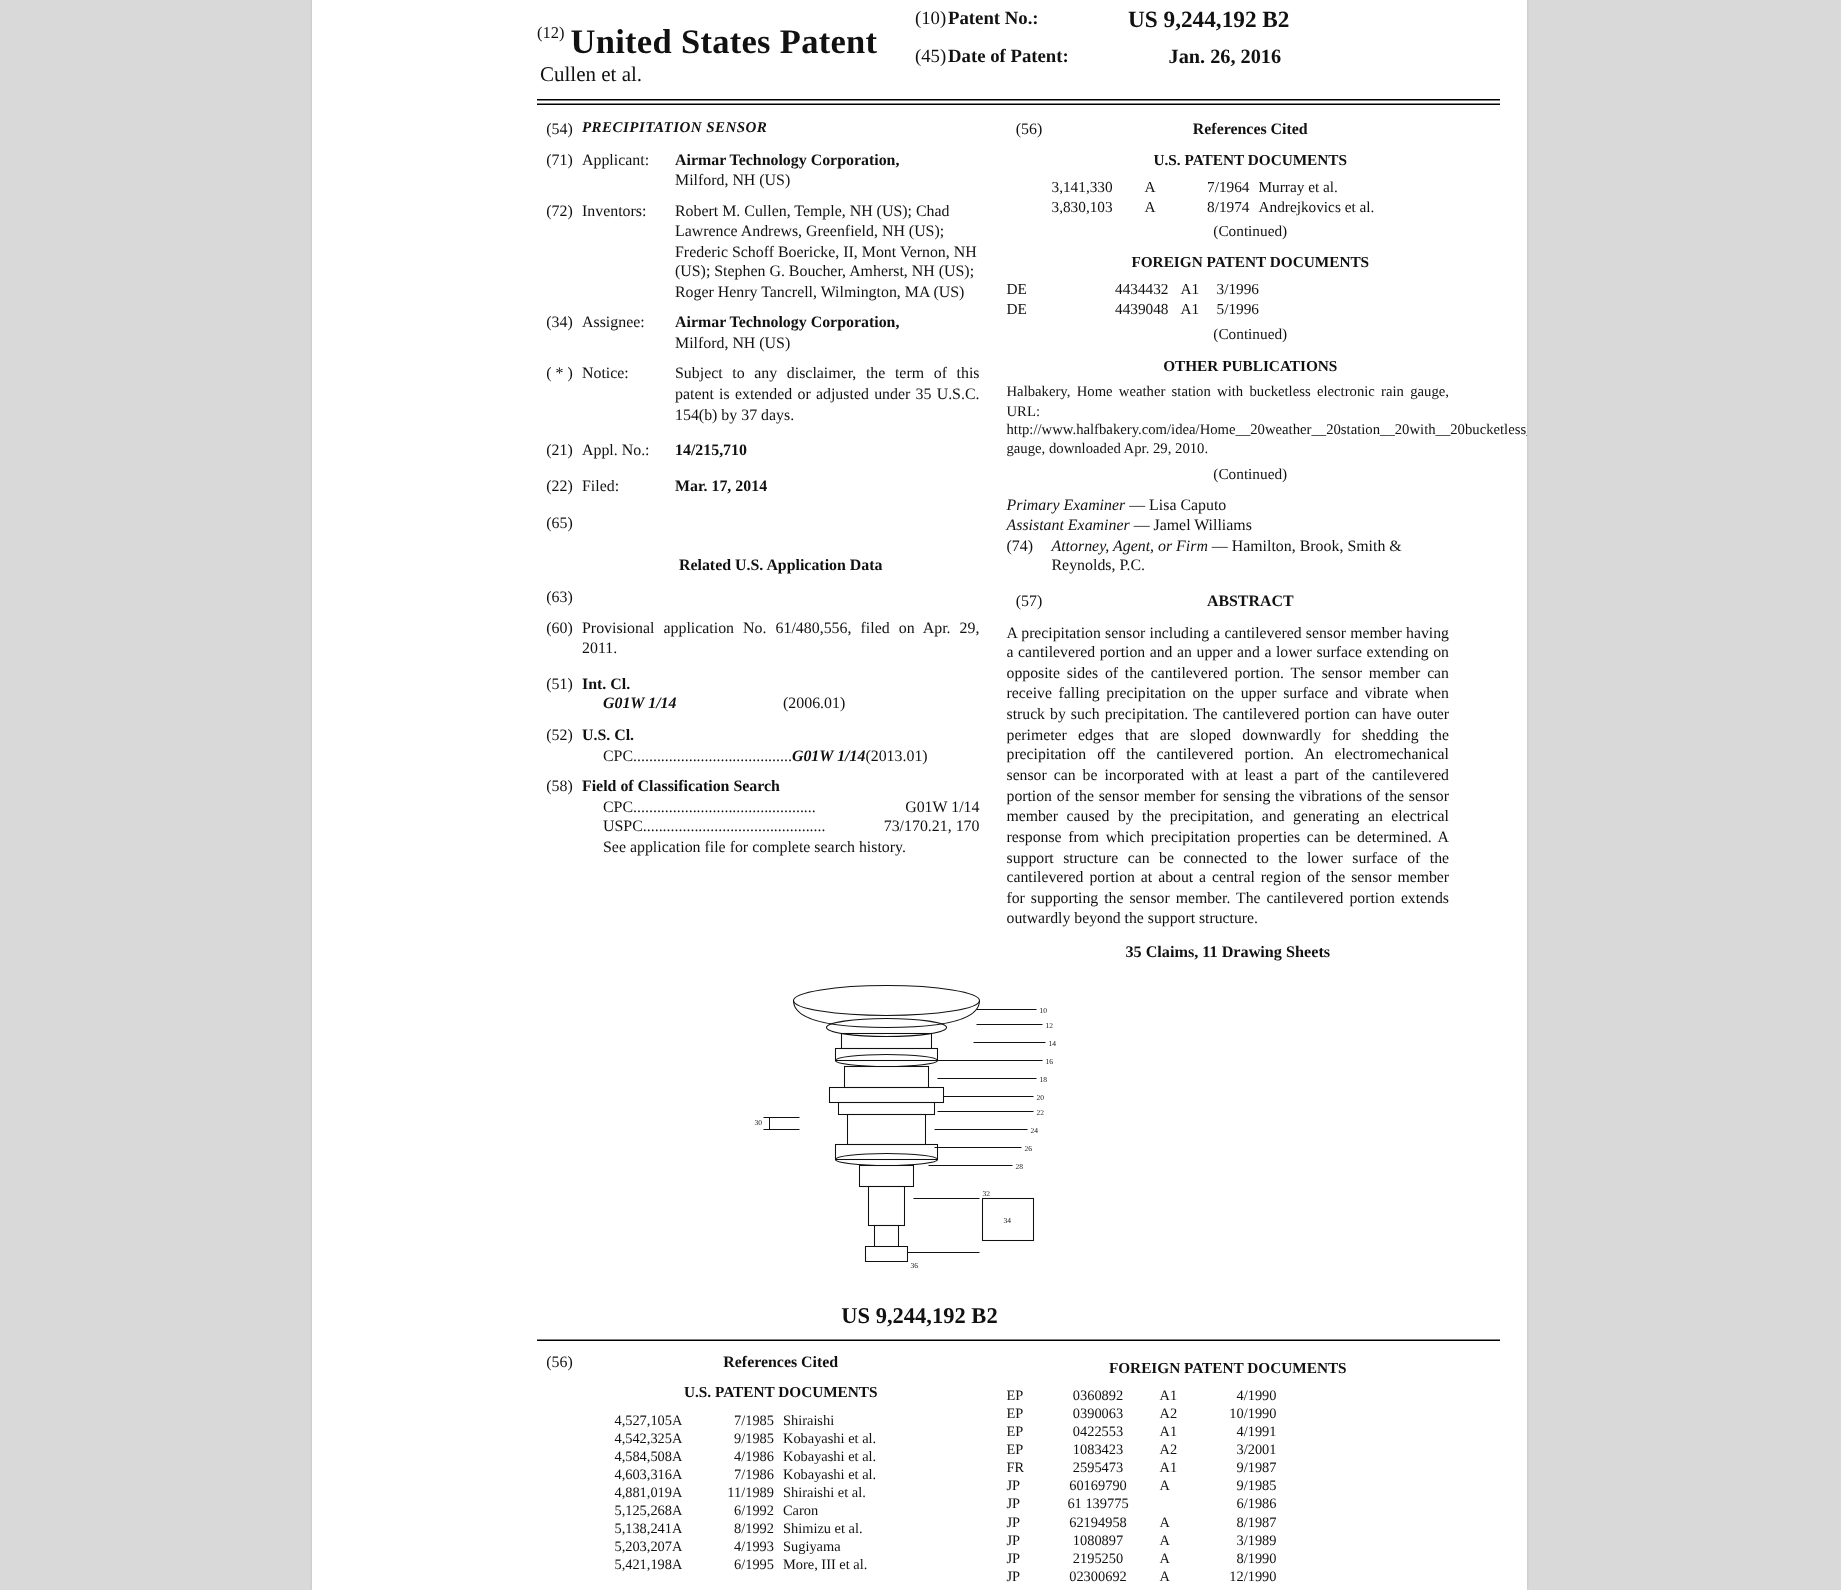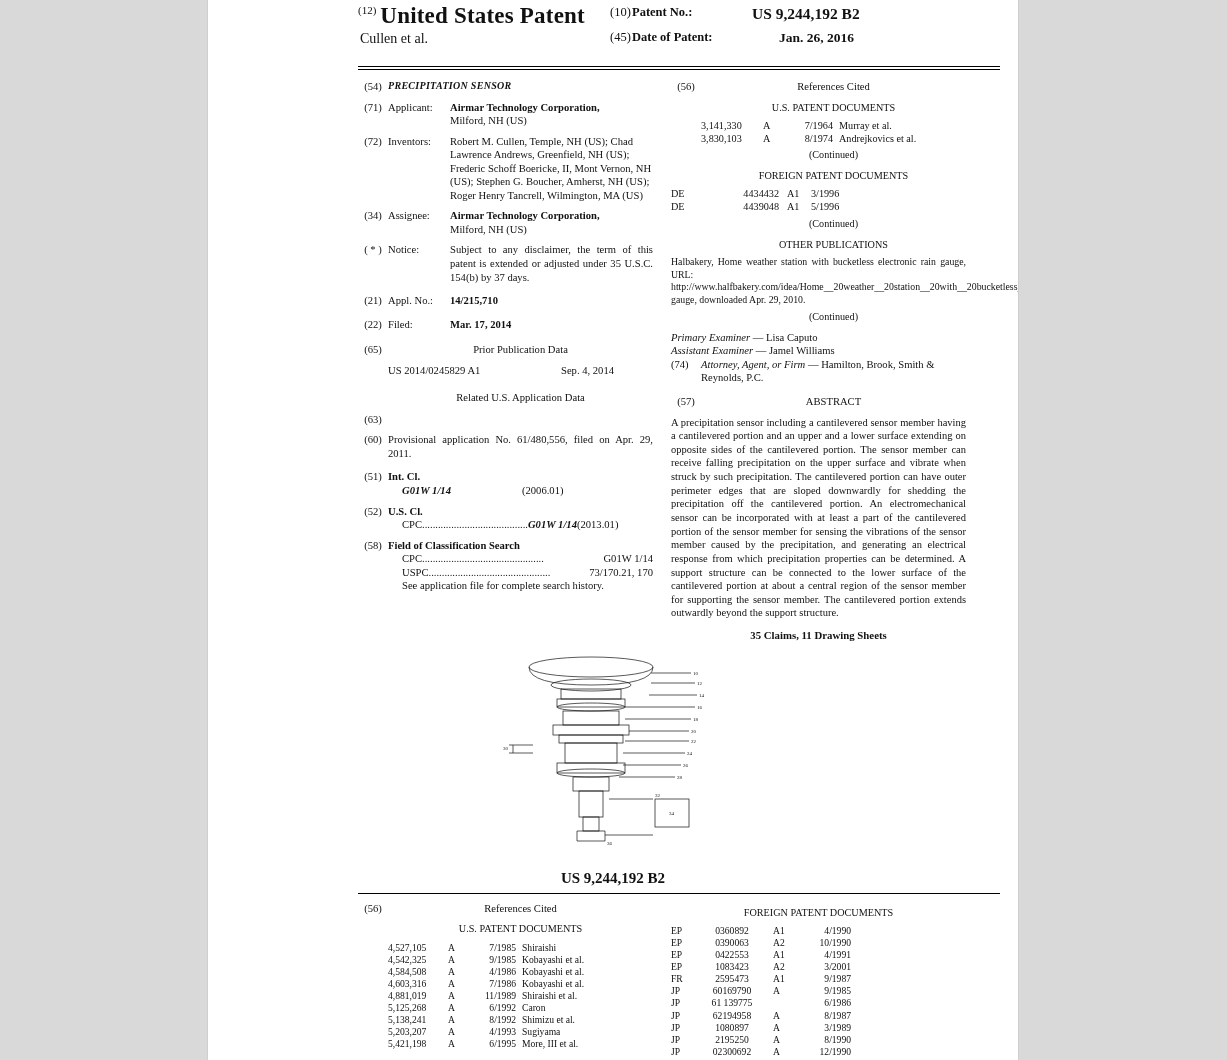--- a/index.html
+++ b/index.html
@@ -1,41 +1,41 @@
 <!DOCTYPE html>
 <html><head>
 <meta charset="utf-8">
 <style>
   html,body{margin:0;padding:0;background:#d9d9d9;}
   body{width:1227px;height:1060px;font-family:"Liberation Serif",serif;color:#111;}
   .page-wrap{position:absolute;left:208px;top:0;width:810px;height:1060px;background:#fff;box-shadow:0 0 0 1px #cfcfcf;overflow:hidden;}
   .sheet{position:relative;width:810px;}
   
   .hdr{position:relative;height:56px;padding:6px 18px 0 18px;}
-  .hdr-left{position:absolute;left:150px;top:4px;width:300px;}
+  .hdr-left{position:absolute;left:150px;top:16px;width:300px;}
   .hdr-right{position:absolute;left:402px;top:4px;width:400px;}
   .k12{font-size:11px;vertical-align:top;}
   .uspatent{font-family:"Liberation Serif",serif;font-weight:bold;font-size:23px;letter-spacing:.2px;line-height:1.05;}
   .cullen{font-size:14px;margin-top:3px;margin-left:2px;}
   .r-row{display:flex;font-size:12.5px;line-height:1.35;}
   .r-lab{width:22px;}
   .r-mid{width:120px;font-weight:bold;}
   .r-val{font-weight:bold;font-size:15.5px;}
   .r-val2{font-weight:bold;font-size:13.5px;margin-left:27px;}
   .rule{border-top:1.2px solid #000;margin:4px 18px 0 150px;}
   .rule2{border-top:1.2px solid #000;margin:0 18px 0 150px;}
   
   .cols{position:relative;display:flex;padding:6px 18px 0 150px;gap:18px;}
   .col{width:295px;font-size:10.6px;line-height:1.28;}
   .colR{width:295px;font-size:10.6px;line-height:1.28;}
   .fld{display:flex;margin-bottom:7px;}
   .fn{width:30px;flex:none;text-align:center;}
   .ft{flex:1;}
   .ft b{font-weight:bold;}
-  .ctr{text-align:center;font-weight:normal;}
+  .ctr{text-align:center;font-weight:bold;}
   .title{font-weight:bold;font-size:10px;letter-spacing:.3px;font-style:italic;}
   .sm{font-size:10.2px;}
   .refs-tbl{font-size:10.2px;line-height:1.3;}
   .refs-tbl .rw{display:flex;}
   .refs-tbl .c1{width:62px;}
   .refs-tbl .c2{width:18px;}
   .refs-tbl .c3{width:52px;text-align:right;padding-right:6px;}
   .refs-tbl .c4{flex:1;}
   .cont{text-align:center;font-size:10.2px;margin-top:3px;}
   .abs-txt{text-align:justify;font-size:10.5px;line-height:1.3;}
@@ -44,21 +44,21 @@
   
   .fig{position:relative;height:205px;margin-top:6px;}
   .fig svg{display:block;margin:0 auto;}
   
   .pg2-title{text-align:center;font-weight:bold;font-size:15px;margin-top:16px;}
   .pg2-sub{text-align:center;font-size:10.5px;margin-top:2px;}
   .pg2-rule{border-top:1.2px solid #000;margin:6px 18px 8px 150px;}
   .p2cols{display:flex;padding:0 18px 0 150px;gap:18px;}
   .tiny{font-size:9.6px;line-height:1.26;}
   .tiny .rw{display:flex;}
-  .t-c1{width:60px;}
+  .t-c1{width:60px;text-align:right;}
   .t-c2{width:22px;}
   .t-c3{width:46px;text-align:right;padding-right:6px;}
   .t-c4{flex:1;}
   .f-c1{width:26px;}
   .f-c2{width:70px;text-align:center;padding-right:6px;}
   .f-c3{width:22px;}
   .f-c4{width:56px;text-align:right;padding-right:4px;}
 </style>
 </head>
 <body>
@@ -158,27 +158,20 @@
         <div class="ft">
           <div style="display:flex">
             <div style="width:62px">Filed:</div>
             <div style="flex:1"><b>Mar. 17, 2014</b></div>
           </div>
         </div>
       </div>
 
       <div class="fld" style="margin-top:12px">
         <div class="fn">(65)</div>
-        <div class="ft">
-          <div class="ctr">Prior Publication Data</div>
-          <div style="display:flex;margin-top:7px">
-            <div style="flex:1">US 2014/0245829 A1</div>
-            <div style="width:92px">Sep. 4, 2014</div>
-          </div>
-        </div>
       </div>
 
       <div class="ctr" style="margin:14px 0 8px 30px">Related U.S. Application Data</div>
 
       <div class="fld">
         <div class="fn">(63)</div>
       </div>
 
       <div class="fld">
         <div class="fn">(60)</div>

